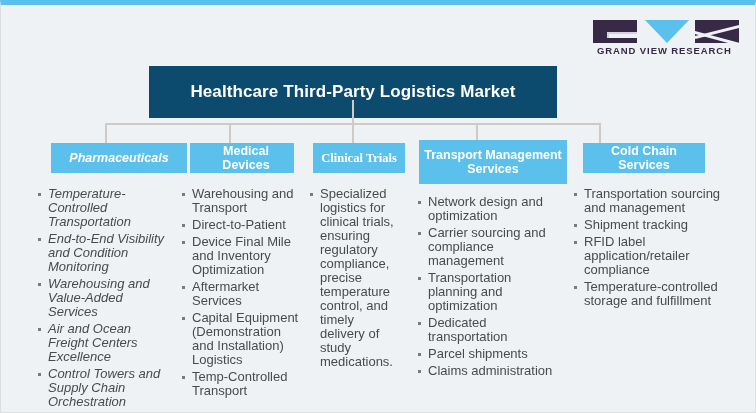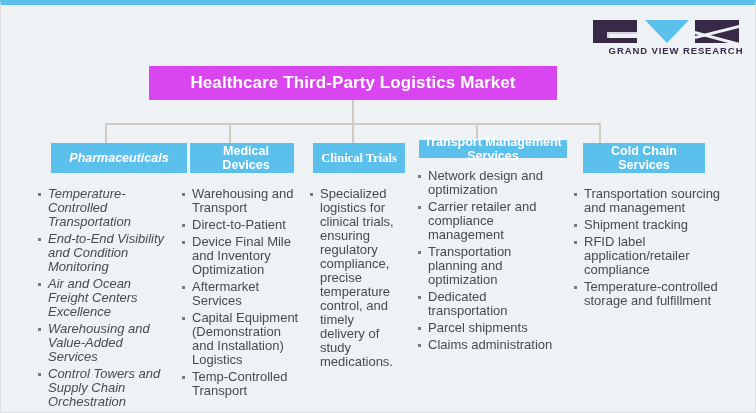--- a/index.html
+++ b/index.html
@@ -75,39 +75,39 @@
   .gv-r-slash2 {
     position: absolute;
     left: 0px; top: 16px;
     width: 50px; height: 3px;
     background: #eef2f5;
     transform: rotate(-14deg);
     transform-origin: left center;
   }
   .logo-text {
     position: absolute;
-    left: 10px;
+    left: 4px;
     top: 27px;
     width: 146px;
-    text-align: center;
+    text-align: left;
     font-size: 9.5px;
     font-weight: bold;
     letter-spacing: 0.9px;
     color: #382a47;
     white-space: nowrap;
   }
 
   
   .title-box {
     position: absolute;
     left: 148px;
     top: 61px;
     width: 408px;
-    height: 34px;
-    background: #d946ef;
+    height: 52px;
+    background: #0c4a6e;
     display: flex;
     align-items: center;
     justify-content: center;
   }
   .title-box .title-text {
     color: #ffffff;
     font-size: 17px;
     font-weight: bold;
     letter-spacing: 0.1px;
   }
@@ -190,22 +190,22 @@
   <div class="conn" style="left:475px; top:118px; width:1.5px; height:20px;"></div>
   <div class="conn" style="left:598px; top:118px; width:1.5px; height:20px;"></div>
 
   <div class="col" style="left:36px; width:140px;font-style:italic;">
     <div class="cat-box" style="width:136px; height:30px; margin-left:14px;">
       <span>Pharmaceuticals</span>
     </div>
     <ul class="bullets" style="width:138px;">
       <li>Temperature-Controlled Transportation</li>
       <li>End-to-End Visibility and Condition Monitoring</li>
+      <li>Warehousing and Value-Added Services</li>
       <li>Air and Ocean Freight Centers Excellence</li>
-      <li>Warehousing and Value-Added Services</li>
       <li>Control Towers and Supply Chain Orchestration</li>
       <li>Sustainable Pharma Supply Chains</li>
     </ul>
   </div>
 
   <div class="col" style="left:180px; width:128px;">
     <div class="cat-box" style="width:104px; height:30px; margin-left:9px;padding-left:12px;">
       <span>Medical Devices</span>
     </div>
     <ul class="bullets" style="width:124px;">
@@ -221,26 +221,26 @@
   <div class="col" style="left:308px; width:104px;">
     <div class="cat-box" style="width:92px; height:30px; margin-left:4px;font-family:Liberation Serif, serif;">
       <span>Clinical Trials</span>
     </div>
     <ul class="bullets" style="width:92px;">
       <li>Specialized logistics for clinical trials, ensuring regulatory compliance, precise temperature control, and timely delivery of study medications.</li>
     </ul>
   </div>
 
   <div class="col" style="left:416px; width:152px;">
-    <div class="cat-box" style="width:148px; height:18px; margin-left:2px; margin-top:-3px;">
+    <div class="cat-box" style="width:148px; height:44px; margin-left:2px; margin-top:-3px;">
       <span>Transport Management Services</span>
     </div>
     <ul class="bullets" style="width:144px; margin-top:11px;">
       <li>Network design and optimization</li>
-      <li>Carrier retailer and compliance management</li>
+      <li>Carrier sourcing and compliance management</li>
       <li>Transportation planning and optimization</li>
       <li>Dedicated transportation</li>
       <li>Parcel shipments</li>
       <li>Claims administration</li>
     </ul>
   </div>
 
   <div class="col" style="left:572px; width:150px;">
     <div class="cat-box" style="width:122px; height:30px; margin-left:10px;">
       <span>Cold Chain Services</span>

